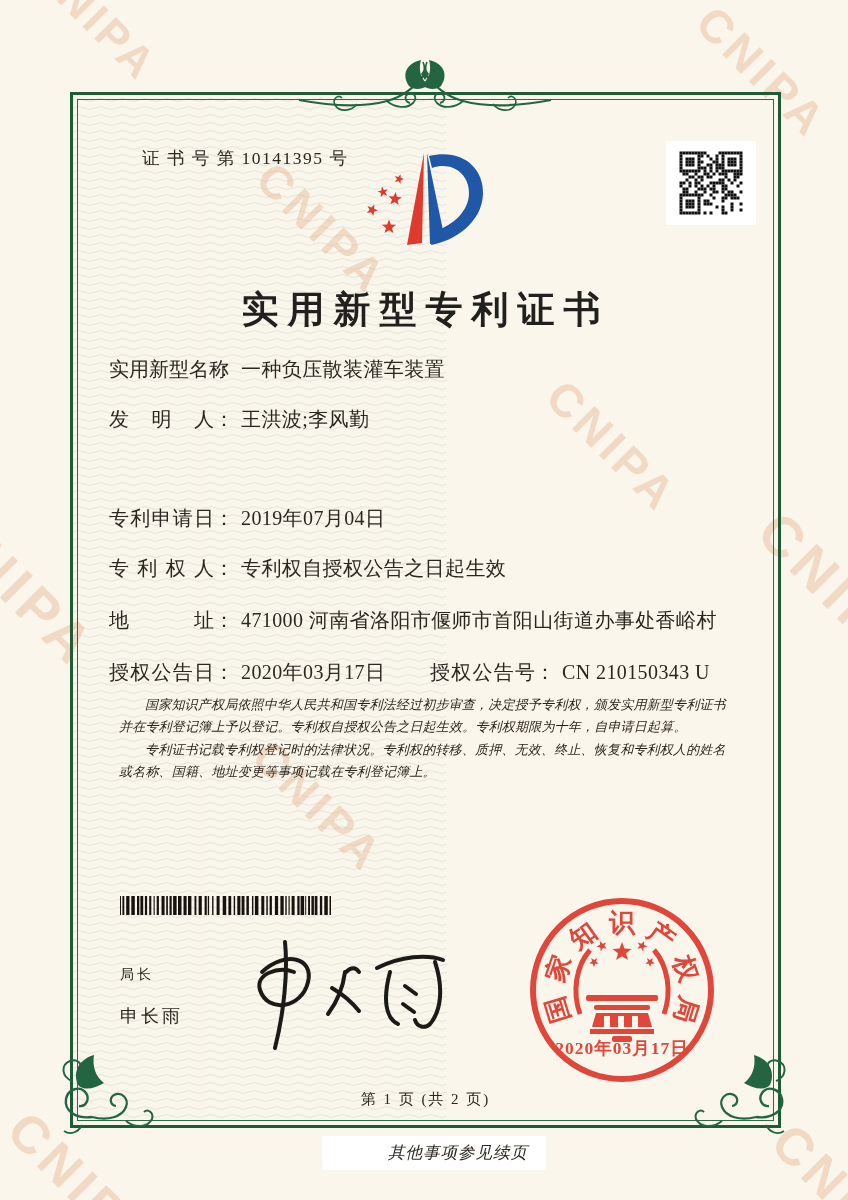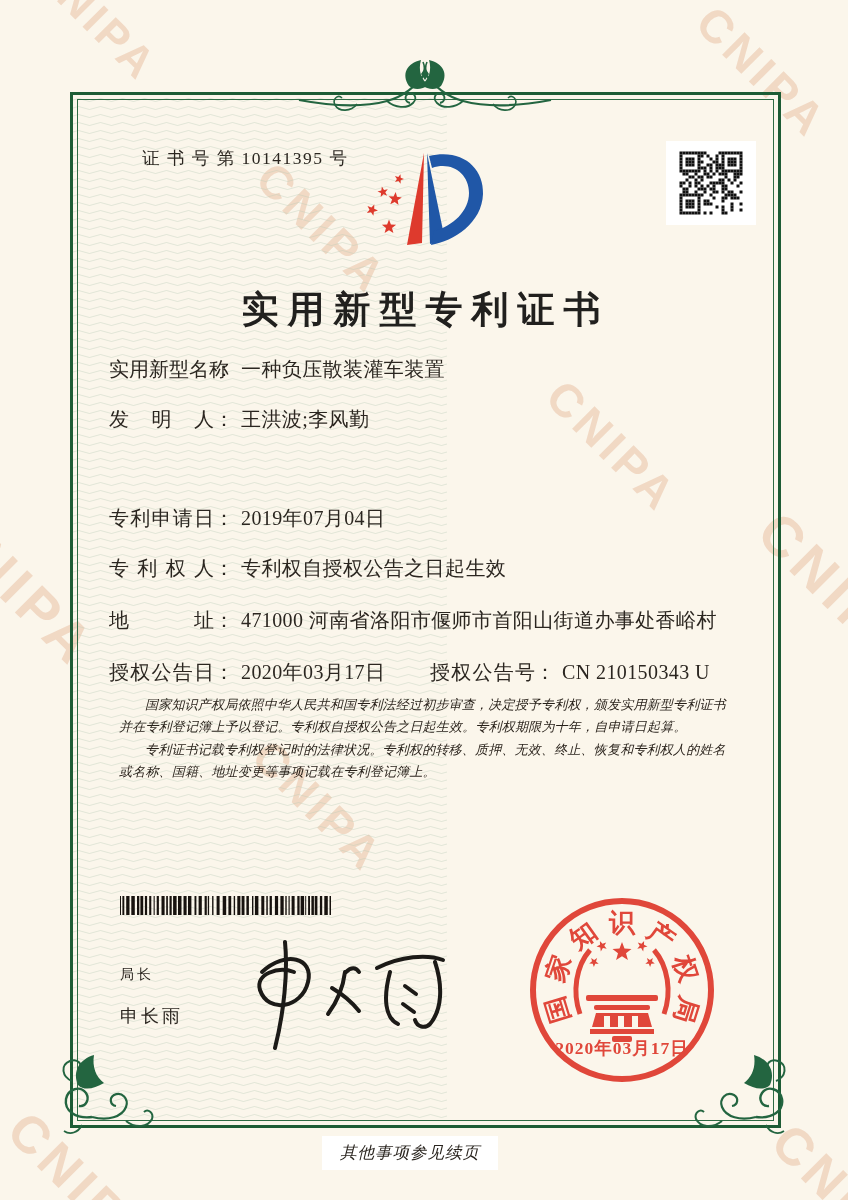--- a/index.html
+++ b/index.html
@@ -26,21 +26,21 @@
   .body-text p{margin:0;text-indent:2em;font-size:13px;line-height:1.72;
       font-style:italic;letter-spacing:.2px;color:#261f18;}
   #barcode{position:absolute;left:120px;top:896px;z-index:4;}
   .director-title{position:absolute;left:120px;top:966px;font-size:14px;letter-spacing:3px;z-index:4;}
   .director-name{position:absolute;left:120px;top:1004px;font-size:18px;letter-spacing:3px;z-index:4;}
   #signature{position:absolute;left:228px;top:936px;z-index:5;}
   #seal{position:absolute;left:524px;top:892px;z-index:5;opacity:.93;}
   .page-info{position:absolute;left:70px;top:1090px;width:711px;text-align:center;
       font-size:15px;letter-spacing:2px;z-index:4;}
   .note-box{position:absolute;left:322px;top:1136px;width:176px;height:34px;
-      background:rgba(255,255,255,.96);display:flex;align-items:center;justify-content:center;z-index:4;}
+      background:rgba(255,255,255,.96);display:flex;align-items:center;justify-content:center;z-index:4;padding-left:48px;}
   .note-box span{font-size:16.5px;font-style:italic;letter-spacing:1px;}
 </style>
 </head>
 <body>
 
 <div class="page">
 
   <div id="wm-layer" style="color: rgba(231, 187, 158, 0.5);">
       <span class="wm" style="left: 95px; top: 18px; font-size: 44px;">CNIPA</span>
       <span class="wm" style="left: 322px; top: 228px; font-size: 46px;">CNIPA</span>
@@ -576,18 +576,19 @@
       <path d="M72,121 L124,121 L128,135 L68,135 Z"></path>
       <rect x="80" y="124" width="6" height="11" fill="#fbf6eb"></rect>
       <rect x="94" y="124" width="6" height="11" fill="#fbf6eb"></rect>
       <rect x="108" y="124" width="6" height="11" fill="#fbf6eb"></rect>
       <rect x="66" y="137" width="64" height="5"></rect>
       <rect x="88" y="144" width="20" height="6" rx="2"></rect>
     </g>
     <text x="98" y="162" text-anchor="middle" font-size="17.5" font-weight="700" letter-spacing="1" fill="#de3a2d">2020年03月17日</text>
   </svg>
 
+  <div class="page-info">第 1 页 (共 2 页)</div>
 
   <div class="note-box">
     <span>其他事项参见续页</span>
   </div>
 
 </div>
 
 </body></html>

